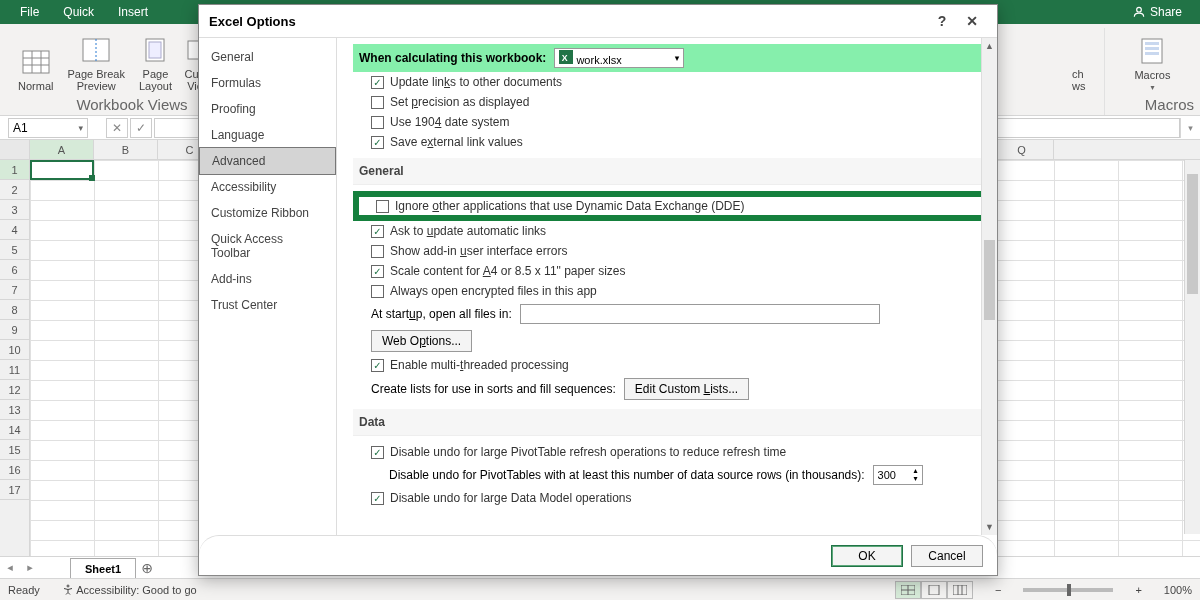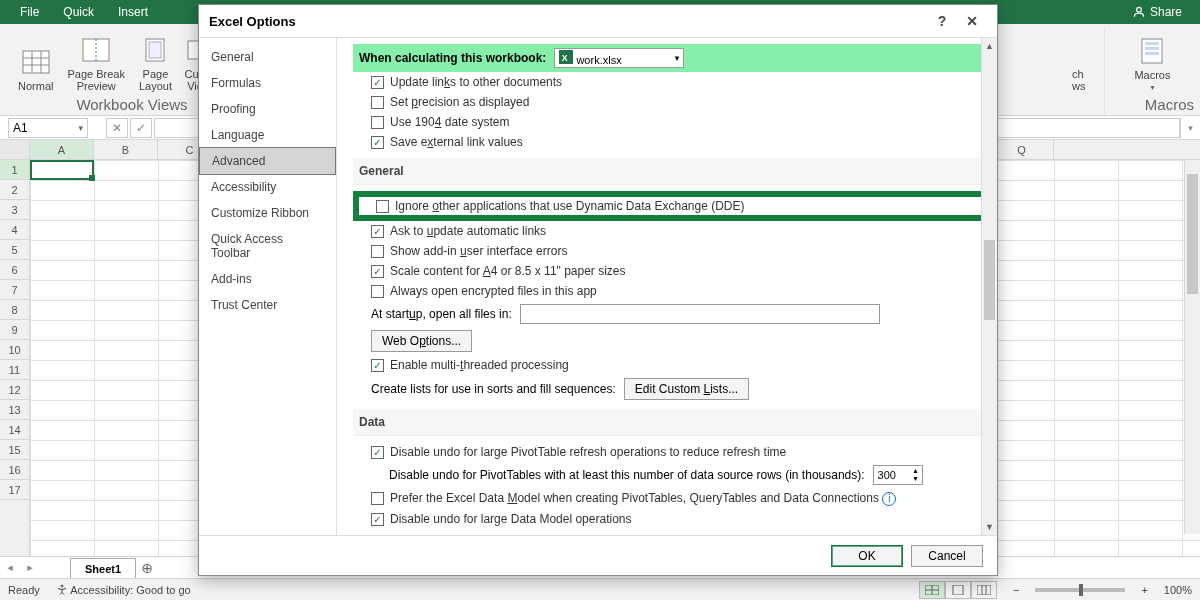--- a/index.html
+++ b/index.html
@@ -45,21 +45,21 @@
 .vscroll { position: absolute; right: 0; top: 160px; bottom: 66px; width: 16px; background: #f0f0f0; border-left: 1px solid #d6d6d6; }
 .vscroll-thumb { position: absolute; left: 2px; right: 2px; top: 14px; height: 120px; background: #c8c8c8; }
 
 
 .sheet-tabs { position: absolute; height: 22px; bottom: 22px; left: 0; right: 0; display: flex; align-items: center; border-top: 1px solid #d6d6d6; font-size: 11px; background: #fff; }
 .tab-nav { width: 20px; text-align: center; color: #888; }
 .sheet-tab { padding: 0 14px; border: 1px solid #aaa; border-bottom: none; background: #fff; line-height: 20px; position: relative; top: 1px; font-weight: 600; }
 .add-sheet { width: 22px; text-align: center; color: #666; font-size: 14px; }
 
 
-.statusbar { position: absolute; bottom: 0; left: 0; right: 0; height: 22px; background: #f3f2f1; border-top: 1px solid #d6d6d6; display: flex; align-items: center; font-size: 11px; color: #444; padding: 0 8px; gap: 16px; }
+.statusbar { position: absolute; bottom: 0; left: 0; right: 0; height: 22px; background: #f3f2f1; border-top: 1px solid #d6d6d6; display: flex; align-items: center; font-size: 11px; color: #444; padding: 0 8px; gap: 22px; }
 .statusbar .spacer { flex: 1; }
 .view-btns { display: flex; gap: 0; }
 .view-btn { width: 26px; height: 18px; border: 1px solid #bbb; display: flex; align-items: center; justify-content: center; }
 .view-btn.active { background: #d6ead8; }
 .zoom-slider { width: 90px; height: 4px; background: #bbb; position: relative; }
 .zoom-slider .thumb { position: absolute; left: 44px; top: -4px; width: 4px; height: 12px; background: #666; }
 
 
 .dialog { position: absolute; left: 198px; top: 4px; width: 800px; height: 572px; background: #fff; border: 1px solid #888; box-shadow: 0 4px 16px rgba(0,0,0,0.3); display: flex; flex-direction: column; font-size: 12px; }
 .dlg-title { height: 32px; display: flex; align-items: center; padding: 0 10px; font-size: 13px; font-weight: bold; }
@@ -80,21 +80,21 @@
 .combo { height: 20px; border: 1px solid #999; display: flex; align-items: center; padding: 0 4px; gap: 4px; font-size: 11px; min-width: 130px; justify-content: space-between; background: #fff; }
 .combo .xl-icon { width: 14px; height: 14px; }
 .opt { display: flex; align-items: center; gap: 6px; padding: 3px 0 3px 18px; color: #333; }
 .opt .cb { width: 13px; height: 13px; border: 1px solid #666; display: flex; align-items: center; justify-content: center; font-size: 10px; color: #217346; background: #fff; }
 .opt.hl { border: 6px solid #15803d; padding: 2px 4px 2px 17px; }
 .inline-row { display: flex; align-items: center; gap: 8px; padding: 3px 0 3px 18px; }
 .text-input { height: 20px; border: 1px solid #999; background: #fff; }
 .spin-input { width: 50px; height: 20px; border: 1px solid #999; display: flex; align-items: center; padding: 0 4px; justify-content: space-between; background: #fff; font-size: 11px; }
 .dlg-btn { height: 22px; border: 1px solid #999; background: #f4f4f4; padding: 0 10px; font-size: 12px; }
 .dlg-btn.highlight { border: 1px solid #217346; box-shadow: inset 0 0 0 1px #5ca87a; }
-.dlg-footer { height: 40px; border-top: 1px solid #ddd; display: flex; align-items: center; justify-content: flex-end; gap: 8px; padding: 0 14px; }
+.dlg-footer { height: 40px; border-top: 1px solid #ddd; display: flex; align-items: center; justify-content: flex-end; gap: 8px; padding: 0 14px; border-radius: 20px; }
 .info-icon { width: 14px; height: 14px; border: 1px solid #0f6cbf; border-radius: 50%; color: #0f6cbf; font-size: 10px; text-align: center; line-height: 12px; display: inline-block; }
 
 u { text-decoration: underline; }
 </style>
 </head>
 <body>
 
 <div class="titlebar">
   <div class="menu-item">File</div>
   <div class="menu-item">Quick</div>
@@ -395,24 +395,20 @@
           <span>Disable undo for large PivotTable refresh operations to reduce refresh time</span>
         </div>
       <div class="inline-row" style="padding-left:36px">
         <span>Disable undo for PivotTables with at least this number of data source rows (in thousands):</span>
         <div class="spin-input">
             <span>300</span>
             <span style="font-size:8px;line-height:8px">▴<br>▾</span>
           </div>
       </div>
       <div class="opt">
-          <span class="cb"></span>
-          <span>Prefer the Excel Data <u>M</u>odel when creating PivotTables, QueryTables and Data Connections <span class="info-icon">i</span></span>
-        </div>
-      <div class="opt">
           <span class="cb">✓</span>
           <span>Disable undo for large Data Model operations</span>
         </div>
 
       <div class="dlg-scroll">
         <div class="up">▲</div>
         <div class="track">
             <div class="thumb"></div>
           </div>
         <div class="dn" style="position:absolute;bottom:0;left:0;right:0">▼</div>

